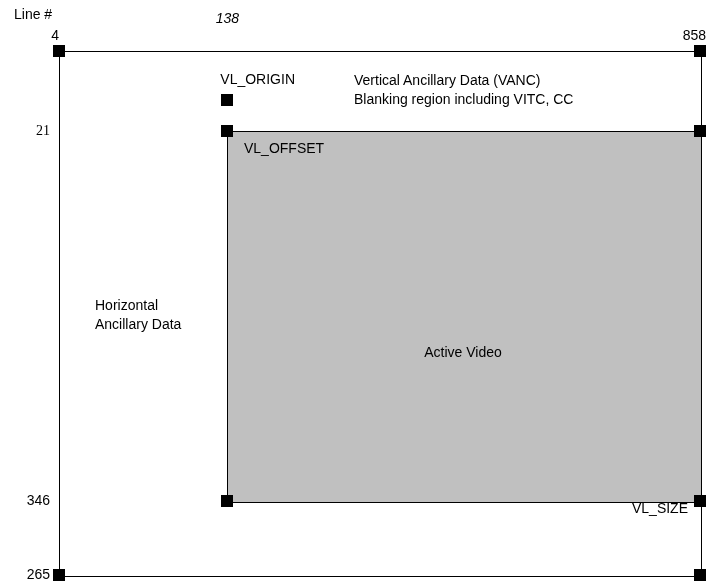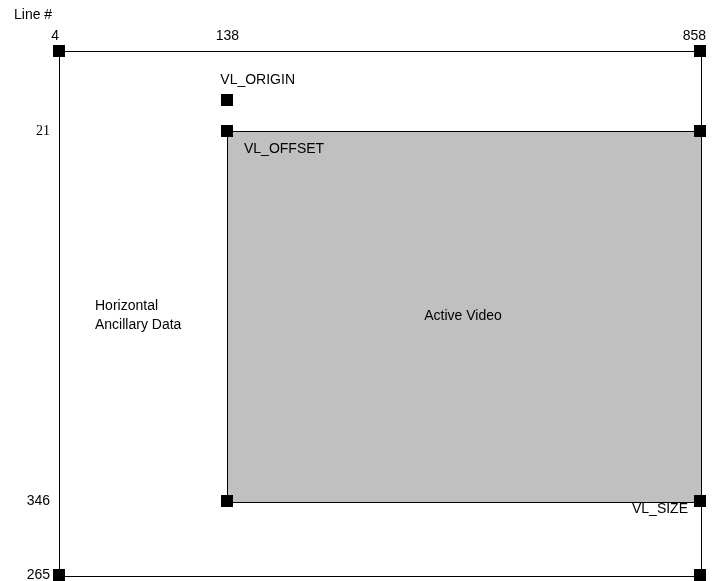--- a/index.html
+++ b/index.html
@@ -31,21 +31,21 @@
     width: 12px;
     height: 12px;
     background: #000;
     transform: translate(-50%, -50%);
   }
   .label {
     position: absolute;
     white-space: nowrap;
     line-height: 1.25;
   }
-  .label.center { text-align: center; transform: translate(-50%, -50%); }
+  .label.center { text-align: center; transform: translate(-50%, -50%); margin-top: 37px; }
   .label.right  { text-align: right; transform: translate(-100%, -50%); }
   .label.tl     { transform: translate(0, 0); }  
   .label.br     { transform: translate(-100%, -100%); } 
   .label.bc     { transform: translate(-50%, 0); }   
 </style>
 </head>
 <body>
 
 <div class="canvas">
 
@@ -61,29 +61,31 @@
   <div class="marker" style="left:227px; top:131px;"></div>
   <div class="marker" style="left:700px; top:131px;"></div>
   <div class="marker" style="left:227px; top:501px;"></div>
   <div class="marker" style="left:700px; top:501px;"></div>
 
   <div class="marker" style="left:227px; top:100px;"></div>
 
   <div class="label tl" style="left:14px; top:6px;">Line #</div>
 
   <div class="label right" style="left:59px; top:36px;">4</div>
-  <div class="label right" style="left:239px; top:36px;">138</div>
+  <div class="label right" style="left:239px; top:19px;font-style:italic;">138</div>
   <div class="label right" style="left:706px; top:36px;">858</div>
 
   <div class="label right" style="left:50px; top:131px;font-family:Liberation Serif, serif;">21</div>
   <div class="label right" style="left:50px; top:501px;">346</div>
   <div class="label right" style="left:50px; top:575px;">265</div>
 
   <div class="label right" style="left:295px; top:80px;">VL_ORIGIN</div>
 
+  <div class="label tl" style="left:354px; top:72px;">Vertical Ancillary Data (VANC)</div>
+  <div class="label tl" style="left:354px; top:91px;">Blanking region including VITC, CC</div>
 
   <div class="label tl" style="left:244px; top:140px;text-align:right;">VL_OFFSET</div>
 
   <div class="label br" style="left:688px; top:493px;margin-top:24px;">VL_SIZE</div>
 
   <div class="label center" style="left:463px; top:316px;">Active Video</div>
 
   <div class="label tl" style="left:95px; top:297px;text-align:center;">Horizontal</div>
   <div class="label tl" style="left:95px; top:316px;">Ancillary Data</div>
 

